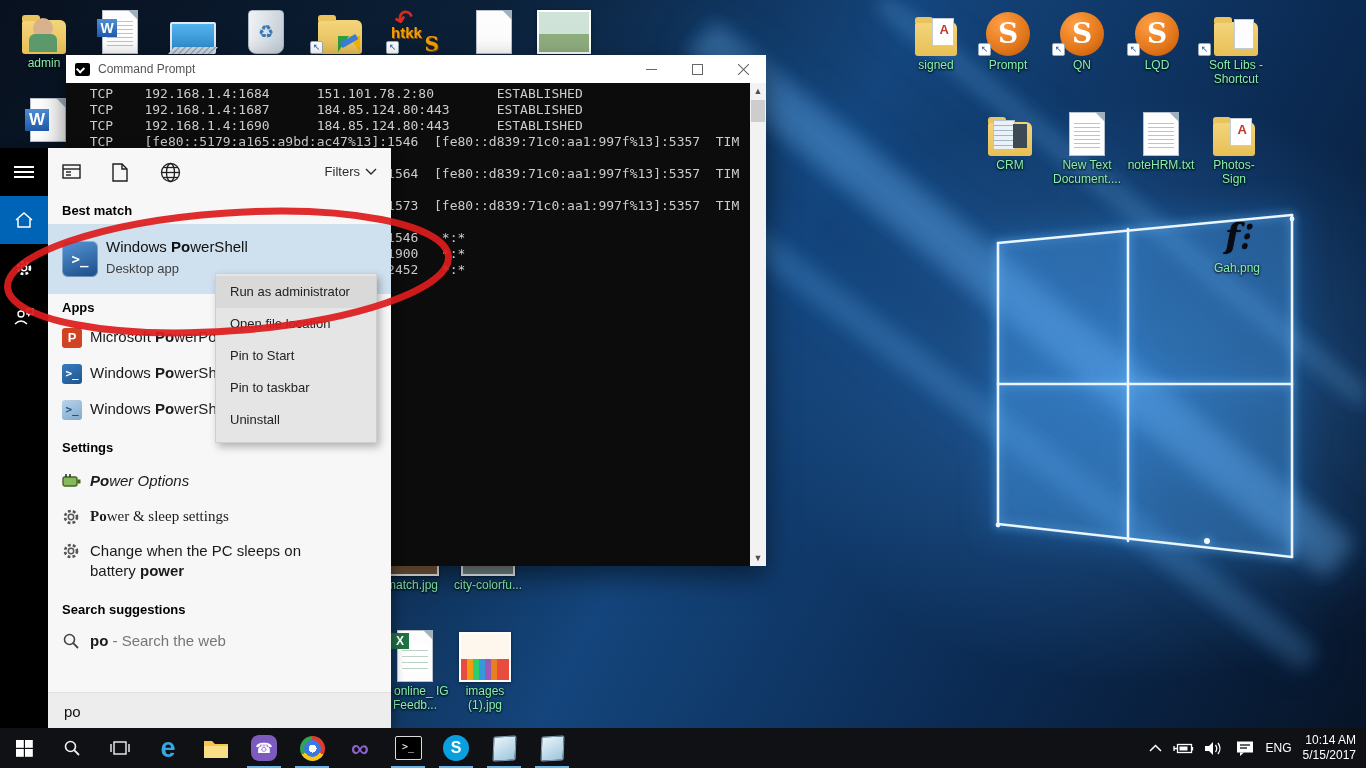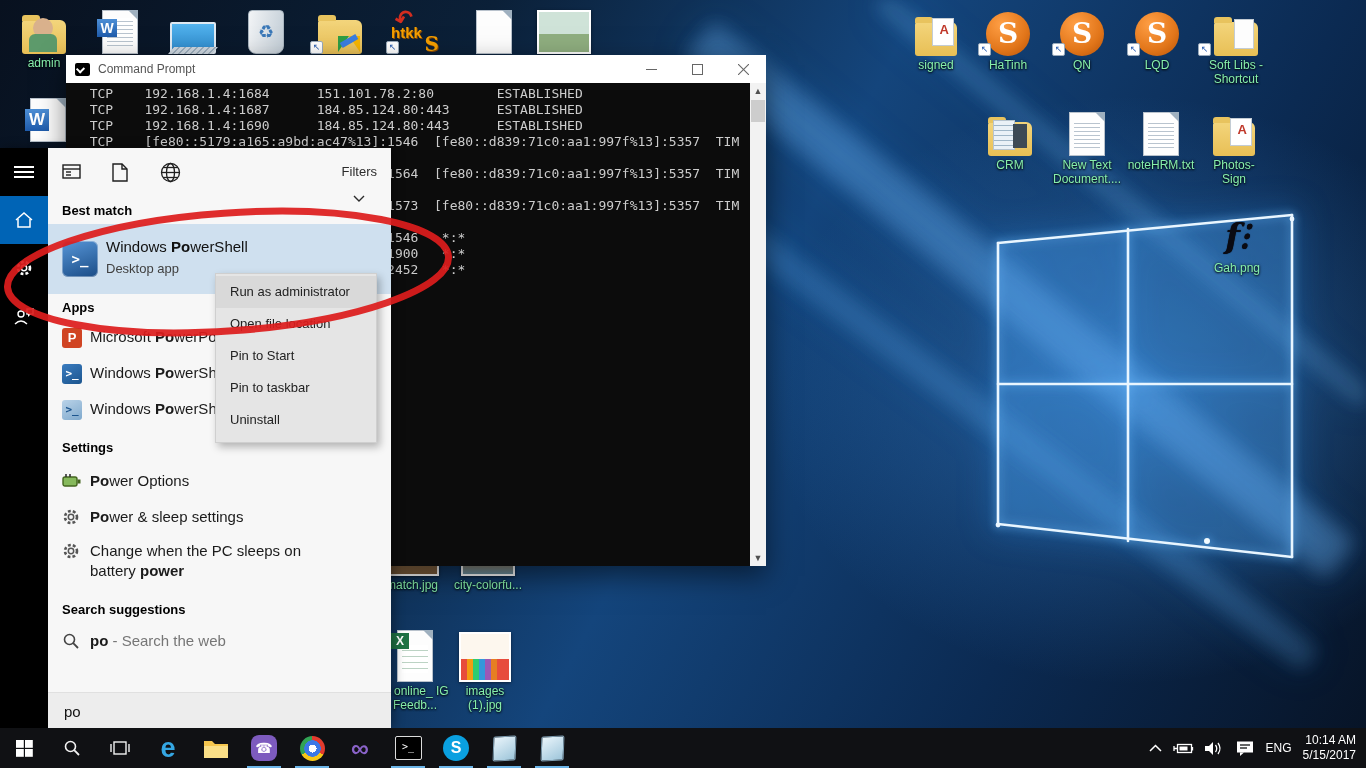--- a/index.html
+++ b/index.html
@@ -44,21 +44,21 @@
   .sb-btn{position:absolute;left:0;width:16px;height:16px;color:#505050;font-size:9px;text-align:center;line-height:16px;}
   .sb-thumb{position:absolute;left:1px;top:17px;width:14px;height:22px;background:#cdcdcd;}
   
   .flyout{position:absolute;left:0;top:148px;width:391px;height:580px;box-shadow:3px 0 10px rgba(0,0,0,.35);}
   .rail{position:absolute;left:0;top:0;width:48px;height:100%;background:#000;}
   .rail-item{width:48px;height:48px;display:flex;align-items:center;justify-content:center;color:#fff;}
   .rail-item.active{background:#0064b6;}
   .panel{position:absolute;left:48px;top:0;width:343px;height:100%;background:#f7f7f7;}
   .pt-icons{position:absolute;top:0;left:0;right:0;height:50px;color:#1f1f1f;}
   .pt-ic{position:absolute;top:15px;}
-  .filters{position:absolute;right:14px;top:16px;font-size:13px;color:#2b2b2b;display:flex;align-items:center;gap:16px;flex-direction:column;}
+  .filters{position:absolute;right:14px;top:16px;font-size:13px;color:#2b2b2b;display:flex;align-items:center;gap:5px;}
   .sec-h{position:absolute;left:14px;font-size:13px;font-weight:bold;color:#000;}
   .bm-row{position:absolute;left:0;top:76px;width:100%;height:70px;background:#cfe0ef;}
   .ps-big{position:absolute;left:14px;top:17px;width:36px;height:36px;border-radius:6px;
     background:linear-gradient(160deg,#5796d8,#1a4c86);box-shadow:inset 0 0 0 1px rgba(255,255,255,.35);
     color:#fff;font-family:"DejaVu Sans Mono",monospace;font-size:14px;font-weight:bold;line-height:36px;text-align:center;}
   .bm-title{position:absolute;left:58px;top:14px;font-size:15px;color:#111;}
   .bm-sub{position:absolute;left:58px;top:37px;font-size:13px;color:#404040;}
   .lrow{position:absolute;left:0;width:100%;height:36px;}
   .lrow .ic{position:absolute;left:14px;top:8px;width:20px;height:20px;}
   .lrow .lbl{position:absolute;left:42px;top:8px;font-size:15px;color:#1b1b1b;white-space:nowrap;}
@@ -223,21 +223,21 @@
       <div style="position:absolute;right:8px;top:0;color:#c0392b;font-weight:bold;font-size:13px;">A</div>
         </div>
     </div>
     <div class="cap">signed</div>
   </div>
   <div class="dicon" style="left:976px;top:10px;">
     <div class="art">
         <div class="slogo">S</div>
         <div class="shortcut-badge">↖</div>
       </div>
-    <div class="cap">HaTinh</div>
+    <div class="cap">Prompt</div>
   </div>
   <div class="dicon" style="left:1050px;top:10px;">
     <div class="art">
         <div class="slogo">S</div>
         <div class="shortcut-badge">↖</div>
       </div>
     <div class="cap">QN</div>
   </div>
   <div class="dicon" style="left:1125px;top:10px;">
     <div class="art">
@@ -460,29 +460,29 @@
         <div class="ic psb-ic">&gt;_</div>
         <div class="lbl"><span>Windows </span><span class="m">Po</span><span>werShe</span></div>
       </div>
       <div class="lrow" style="top:244px;">
         <div class="ic psl-ic">&gt;_</div>
         <div class="lbl"><span>Windows </span><span class="m">Po</span><span>werShe</span></div>
       </div>
 
       <div class="sec-h" style="top:292px;">Settings</div>
 
-      <div class="lrow srow" style="top:318px;">
+      <div class="lrow srow" style="top:318px;font-style:italic;">
         <svg class="ic" style="top:7px;" width="20" height="16">
             <rect x="1" y="4" width="14" height="9" rx="2" fill="#86b95c" stroke="#44661f" stroke-width="1.4"></rect>
             <rect x="15.5" y="6.5" width="3" height="4" fill="#44661f"></rect>
             <path d="M4,4 V1 M8,4 V1" stroke="#333" stroke-width="1.6" fill="none"></path>
           </svg>
         <div class="lbl"><span></span><span class="m">Po</span><span>wer Options</span></div>
       </div>
-      <div class="lrow srow" style="top:354px;">
+      <div class="lrow srow" style="top:354px;font-family:Liberation Serif, serif;">
         <svg class="ic" style="top:6px;color:#555;" width="18" height="18">
             <use href="#gear"></use>
           </svg>
         <div class="lbl"><span></span><span class="m">Po</span><span>wer &amp; sleep settings</span></div>
       </div>
       <div class="lrow wrap2" style="top:390px;height:48px;">
         <svg class="ic" style="top:4px;color:#555;" width="18" height="18">
             <use href="#gear"></use>
           </svg>
         <div class="lbl"><span>Change when the PC sleeps on battery </span><span class="m">power</span><span></span></div>

